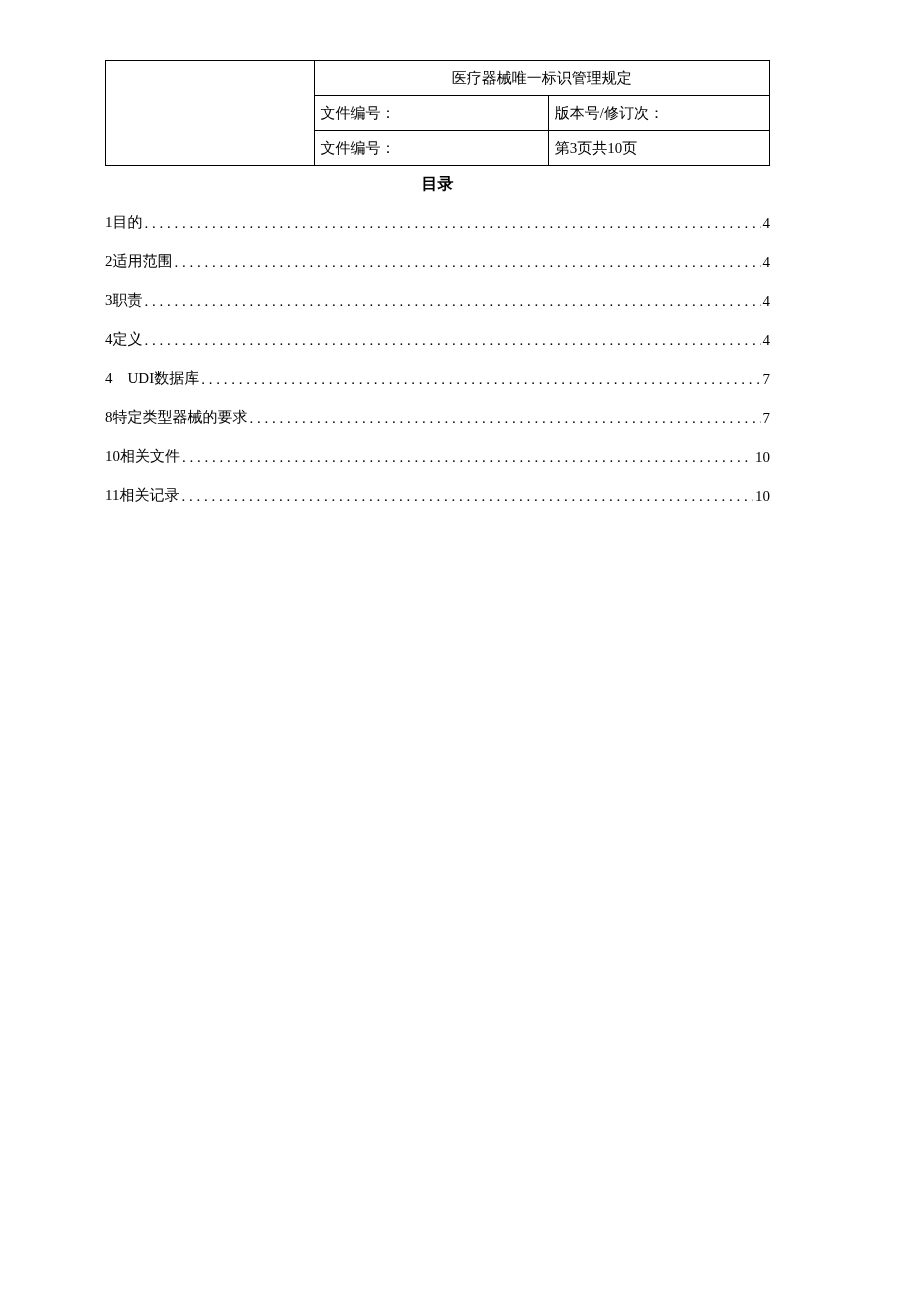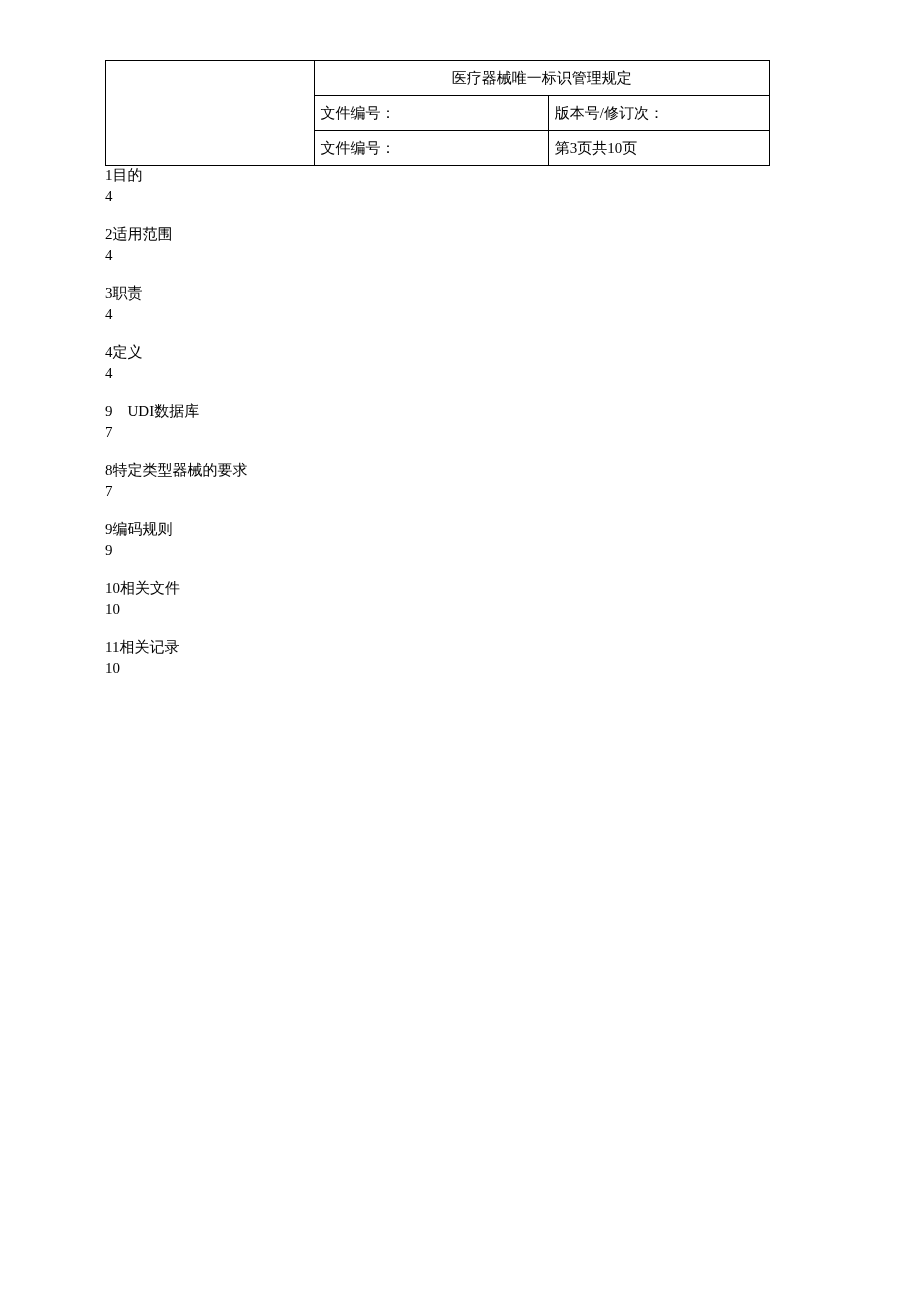--- a/index.html
+++ b/index.html
@@ -43,22 +43,21 @@
       font-weight: bold;
       font-size: 16px;
       margin-top: 8px;
       margin-bottom: 18px;
     }
     .toc-list {
       font-size: 15px;
     }
     .toc-row {
       display: flex;
-      align-items: flex-start;
-      flex-direction: column;
+      align-items: flex-end;
     }
     .toc-row .toc-label {
       flex-shrink: 0;
     }
     .toc-row .toc-fill {
       flex: 1;
       border-bottom: 1px dotted #000;
       position: relative;
       margin: 0 2px 3px 2px;
     }
@@ -98,20 +97,21 @@
       <td class="label-cell">文件编号：</td>
       <td class="val-cell">版本号/修订次：</td>
     </tr>
     <tr>
       <td class="label-cell">文件编号：</td>
       <td class="val-cell">第3页共10页</td>
     </tr>
   </tbody>
     </table>
 
+  <div class="toc-heading">目录</div>
 
   <div class="toc-list">
     <div class="toc-row">
       <span class="toc-label">1目的</span>
       <span class="toc-fill"></span>
       <span class="toc-page">4</span>
     </div>
     <div class="toc-row">
       <span class="toc-label">2适用范围</span>
       <span class="toc-fill"></span>
@@ -121,33 +121,28 @@
       <span class="toc-label">3职责</span>
       <span class="toc-fill"></span>
       <span class="toc-page">4</span>
     </div>
     <div class="toc-row">
       <span class="toc-label">4定义</span>
       <span class="toc-fill"></span>
       <span class="toc-page">4</span>
     </div>
     <div class="toc-row">
-      <span class="toc-label">9　UDI数据库</span>
+      <span class="toc-label">4　UDI数据库</span>
       <span class="toc-fill"></span>
       <span class="toc-page">7</span>
     </div>
     <div class="toc-row">
       <span class="toc-label">8特定类型器械的要求</span>
       <span class="toc-fill"></span>
       <span class="toc-page">7</span>
-    </div>
-    <div class="toc-row">
-      <span class="toc-label">9编码规则</span>
-      <span class="toc-fill"></span>
-      <span class="toc-page">9</span>
     </div>
     <div class="toc-row">
       <span class="toc-label">10相关文件</span>
       <span class="toc-fill"></span>
       <span class="toc-page">10</span>
     </div>
     <div class="toc-row">
       <span class="toc-label">11相关记录</span>
       <span class="toc-fill"></span>
       <span class="toc-page">10</span>

